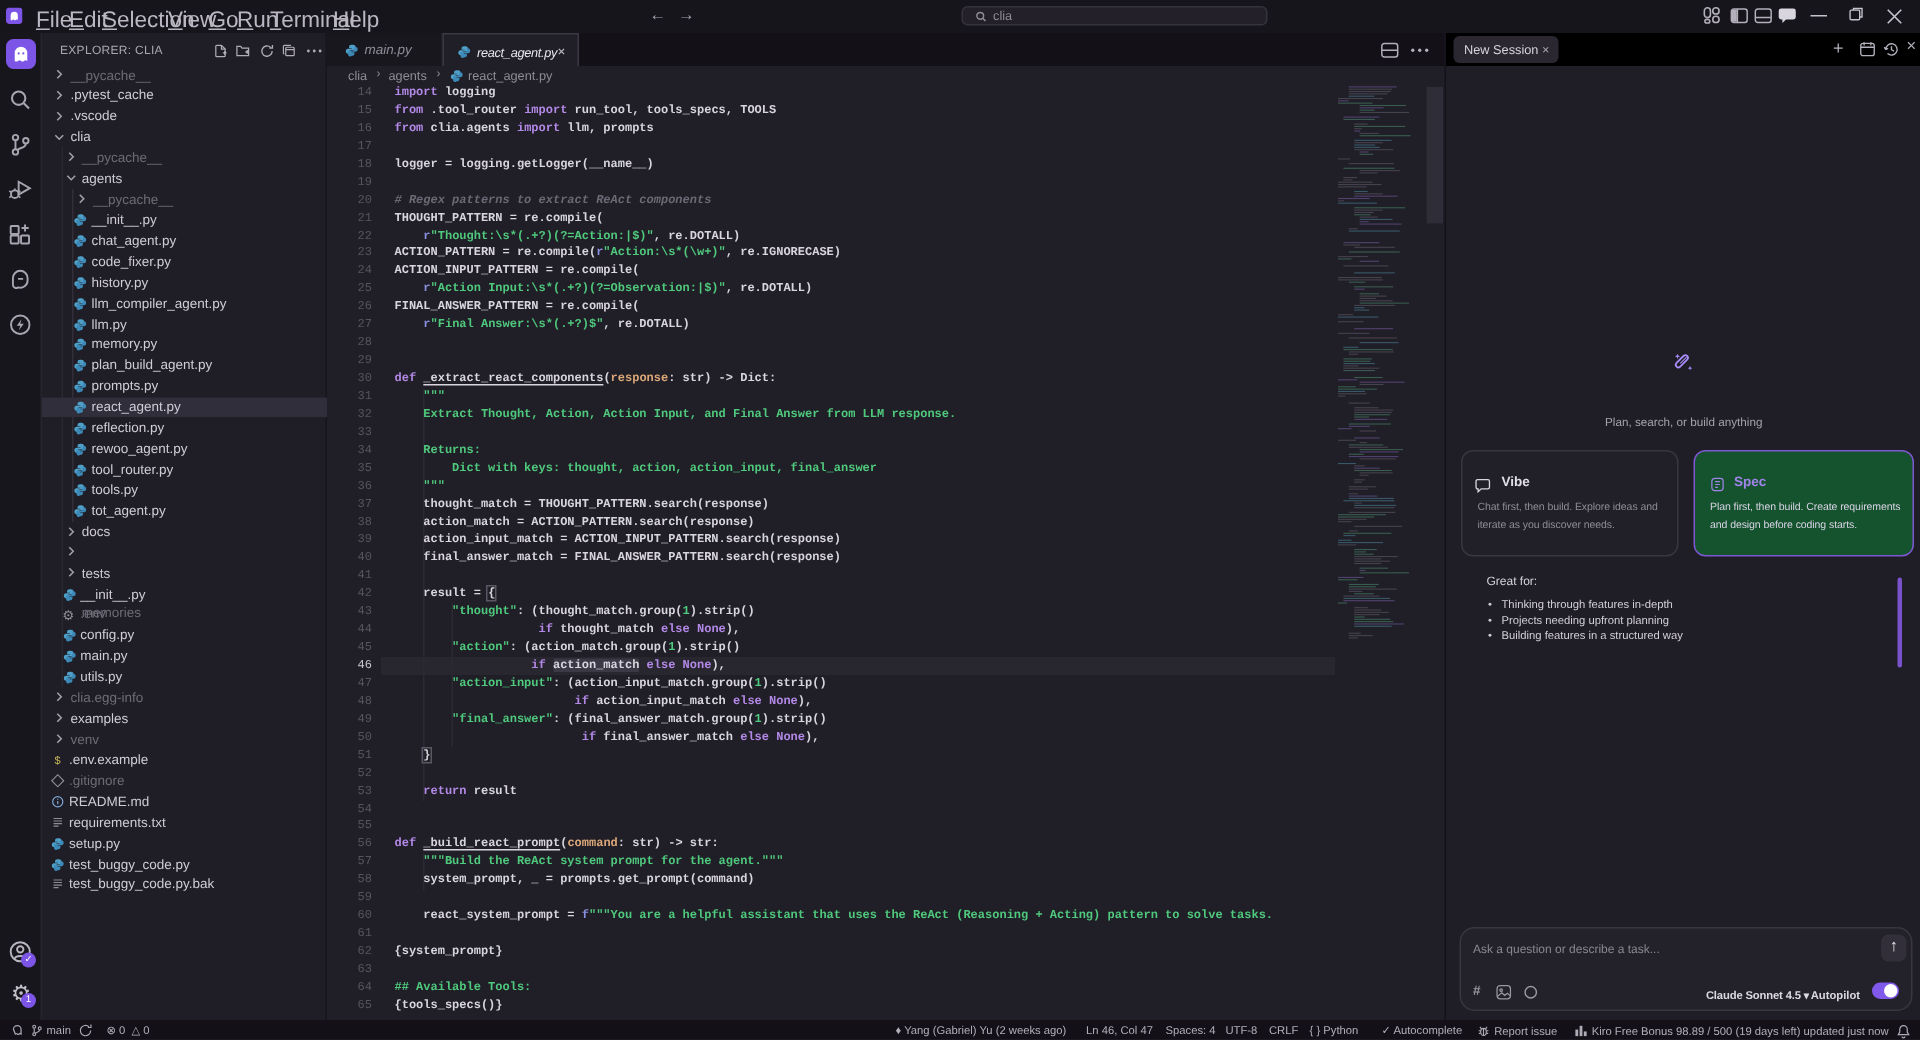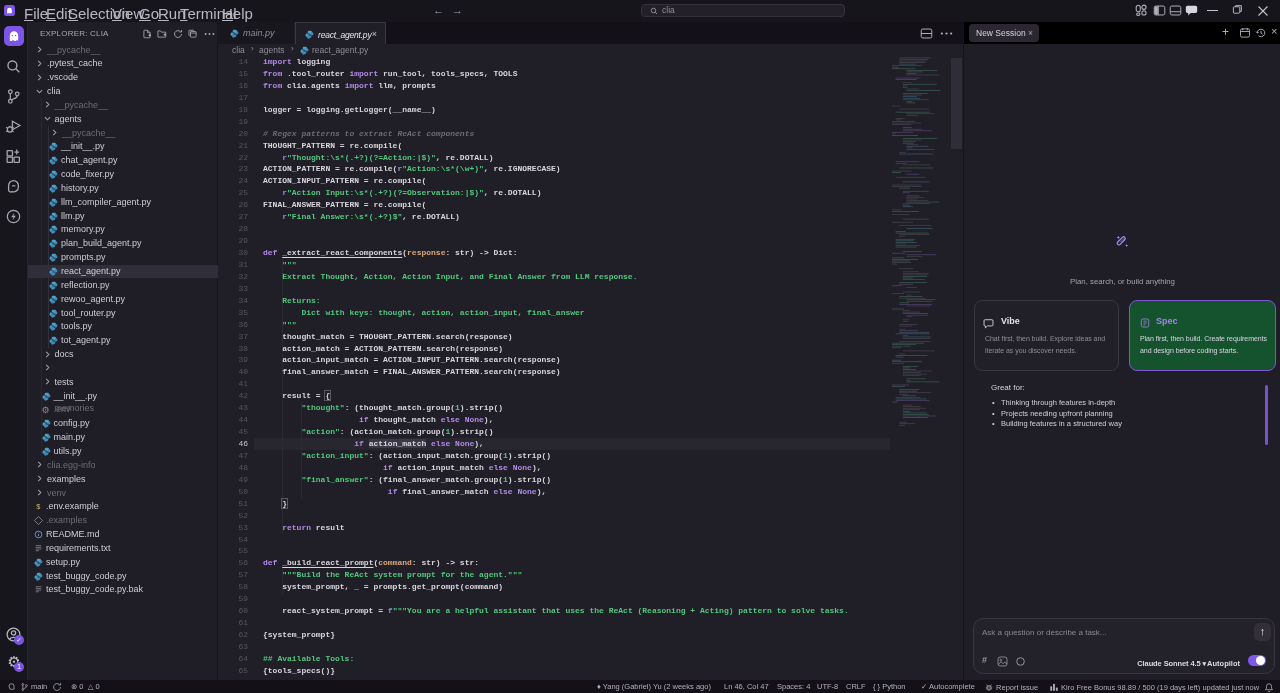--- a/index.html
+++ b/index.html
@@ -535,21 +535,21 @@
             </svg>
           </span>
           <span class="lbl" style="left:18px;">.env.example</span>
         </div>
         <div class="row">
           <span class="fico" style="left:6px;">
             <svg width="9" height="9" viewBox="0 0 16 16" fill="none" stroke="#8f8c99" stroke-width="1.4">
               <rect x="3" y="3" width="10" height="10" transform="rotate(45 8 8)"></rect>
             </svg>
           </span>
-          <span class="lbl dim" style="left:18px;">.examples</span>
+          <span class="lbl dim" style="left:18px;">.gitignore</span>
         </div>
         <div class="row">
           <span class="fico" style="left:6px;">
             <svg width="9" height="9" viewBox="0 0 16 16" fill="none" stroke="#7fa8d8" stroke-width="1.4">
               <circle cx="8" cy="8" r="6"></circle>
               <path d="M8 7 v4 M8 4.5 v1"></path>
             </svg>
           </span>
           <span class="lbl" style="left:18px;">README.md</span>
         </div>

